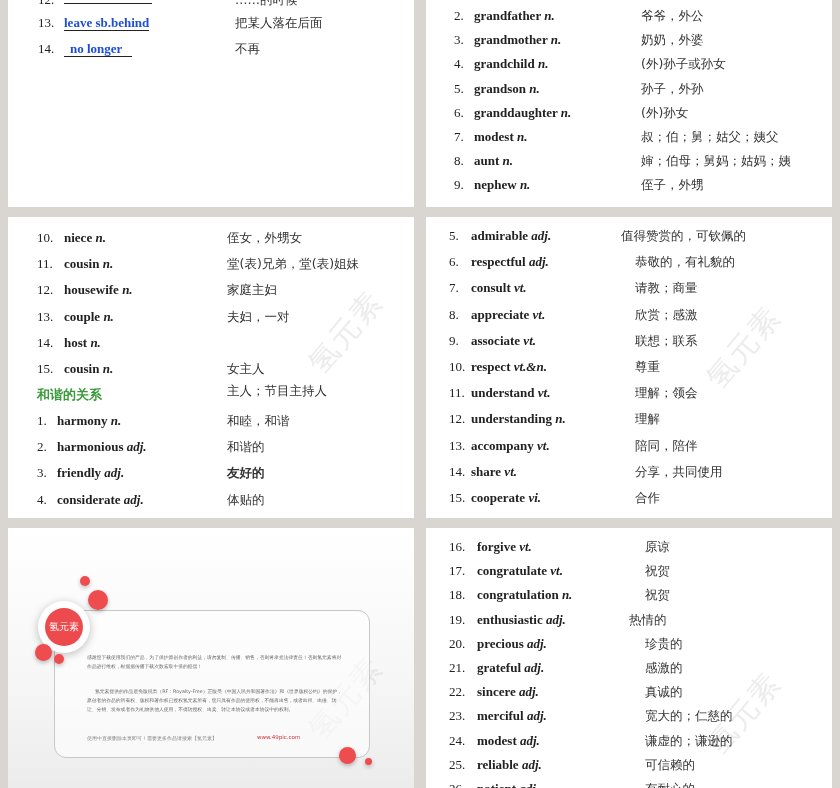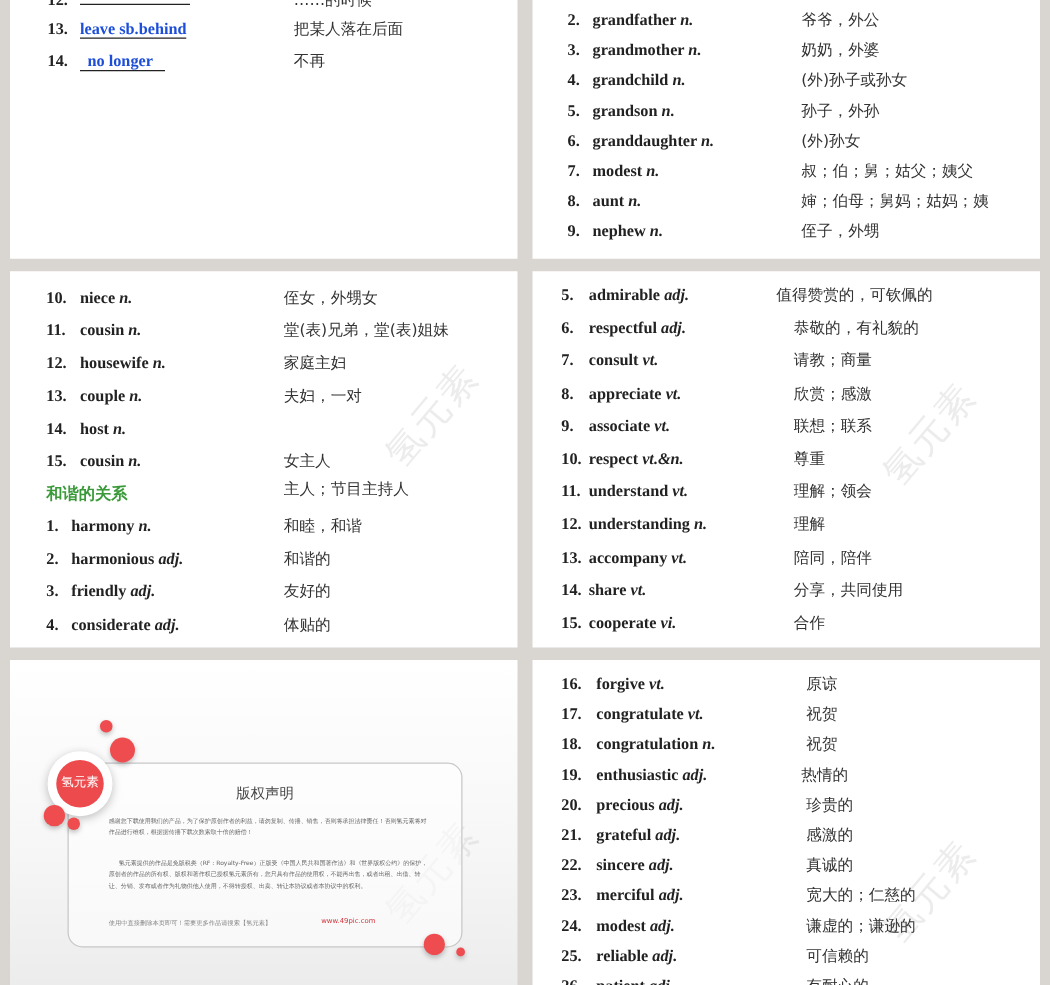--- a/index.html
+++ b/index.html
@@ -11,21 +11,21 @@
   .panel { position:absolute; background:#ffffff; overflow:hidden; }
   #p-tl { left:8px; top:0; width:406px; height:207px; }
   #p-tr { left:426px; top:0; width:406px; height:207px; }
   #p-ml { left:8px; top:217px; width:406px; height:301px; }
   #p-mr { left:426px; top:217px; width:406px; height:301px; }
   #p-bl { left:8px; top:528px; width:406px; height:260px;
           background:linear-gradient(#ffffff 0%, #f6f6f6 60%, #ececec 100%); }
   #p-br { left:426px; top:528px; width:406px; height:260px; }
 
   .row { position:absolute; font-size:13px; color:#222; white-space:nowrap; }
-  .row .num { font-weight:bold; position:absolute; left:0; }
+  .row .num { font-weight:normal; position:absolute; left:0; }
   .row .word { font-weight:bold; position:absolute; }
   .row .pos { font-style:italic; font-weight:bold; }
   .row .meaning { position:absolute; font-family:"DejaVu Sans",sans-serif; font-size:12.5px; color:#333; }
   .blank { color:#1d4ed8; font-weight:bold; border-bottom:1.5px solid #222; display:inline-block; padding:0 4px; line-height:15px; }
   .section-title { position:absolute; color:#3a9a3a; font-weight:bold; font-family:"DejaVu Sans",sans-serif; font-size:13px; }
 
   .watermark { position:absolute; color:rgba(200,200,200,0.35); font-family:"DejaVu Sans",sans-serif;
                font-size:30px; transform:rotate(-50deg); pointer-events:none; letter-spacing:2px; }
 
   
@@ -152,21 +152,21 @@
         <span class="meaning" style="left:190px;">和睦，和谐</span>
       </div>
       <div class="row" style="top: 222.2px; left: 29px;">
         <span class="num">2.</span>
         <span class="word" style="left:20px;"><span>harmonious</span> <span class="pos">adj.</span></span>
         <span class="meaning" style="left:190px;">和谐的</span>
       </div>
       <div class="row" style="top: 248.4px; left: 29px;">
         <span class="num">3.</span>
         <span class="word" style="left:20px;"><span>friendly</span> <span class="pos">adj.</span></span>
-        <span class="meaning" style="left:190px;">友好的</span>
+        <span class="meaning" style="left:190px;font-weight:bold;">友好的</span>
       </div>
       <div class="row" style="top: 274.6px; left: 29px;">
         <span class="num">4.</span>
         <span class="word" style="left:20px;text-align:right;"><span>considerate</span> <span class="pos">adj.</span></span>
         <span class="meaning" style="left:190px;">体贴的</span>
       </div>
     </div>
 </div>
 
 <div class="panel" id="p-mr">
@@ -226,21 +226,20 @@
         <span class="num">15.</span>
         <span class="word" style="left:22px;"><span>cooperate</span> <span class="pos">vi.</span></span>
         <span class="meaning" style="left:186px;">合作</span>
       </div>
     </div>
 </div>
 
 <div class="panel" id="p-bl">
   <div class="watermark" style="left:290px;top:150px;">氢元素</div>
   <div class="card">
-    <div class="card-title">版权声明</div>
     <div class="card-p" style="top:42px;">感谢您下载使用我们的产品，为了保护原创作者的利益，请勿复制、传播、销售，否则将承担法律责任！否则氢元素将对作品进行维权，根据据传播下载次数索取十倍的赔偿！</div>
     <div class="card-p" style="top:76px;text-indent:8px;">氢元素提供的作品是免版税类（RF：Royalty-Free）正版受《中国人民共和国著作法》和《世界版权公约》的保护，原创者的作品的所有权、版权和著作权已授权氢元素所有，您只具有作品的使用权，不能再出售，或者出租、出借、转让、分销、发布或者作为礼物供他人使用，不得转授权、出卖、转让本协议或者本协议中的权利。</div>
     <div class="card-foot">使用中直接删除本页即可！需要更多作品请搜索【氢元素】</div>
     <div class="card-link">www.49pic.com</div>
   </div>
   <div class="dot" style="left:72px;top:48px;width:10px;height:10px;"></div>
   <div class="dot" style="left:80px;top:62px;width:20px;height:20px;"></div>
   <div class="logo-ring"></div>
   <div class="logo">氢元素</div>
   <div class="dot" style="left:27px;top:116px;width:17px;height:17px;"></div>
@@ -263,21 +262,21 @@
         <span class="meaning" style="left:196px;">祝贺</span>
       </div>
       <div class="row" style="top: 59.4px; left: 23px;">
         <span class="num">18.</span>
         <span class="word" style="left:28px;"><span>congratulation</span> <span class="pos">n.</span></span>
         <span class="meaning" style="left:196px;">祝贺</span>
       </div>
       <div class="row" style="top: 83.6px; left: 23px;">
         <span class="num">19.</span>
         <span class="word" style="left:28px;"><span>enthusiastic</span> <span class="pos">adj.</span></span>
-        <span class="meaning" style="left:192px;">热情的</span>
+        <span class="meaning" style="left:180px;">热情的</span>
       </div>
       <div class="row" style="top: 107.8px; left: 23px;">
         <span class="num">20.</span>
         <span class="word" style="left:28px;"><span>precious</span> <span class="pos">adj.</span></span>
         <span class="meaning" style="left:196px;">珍贵的</span>
       </div>
       <div class="row" style="top: 132px; left: 23px;">
         <span class="num">21.</span>
         <span class="word" style="left:28px;"><span>grateful</span> <span class="pos">adj.</span></span>
         <span class="meaning" style="left:196px;">感激的</span>

